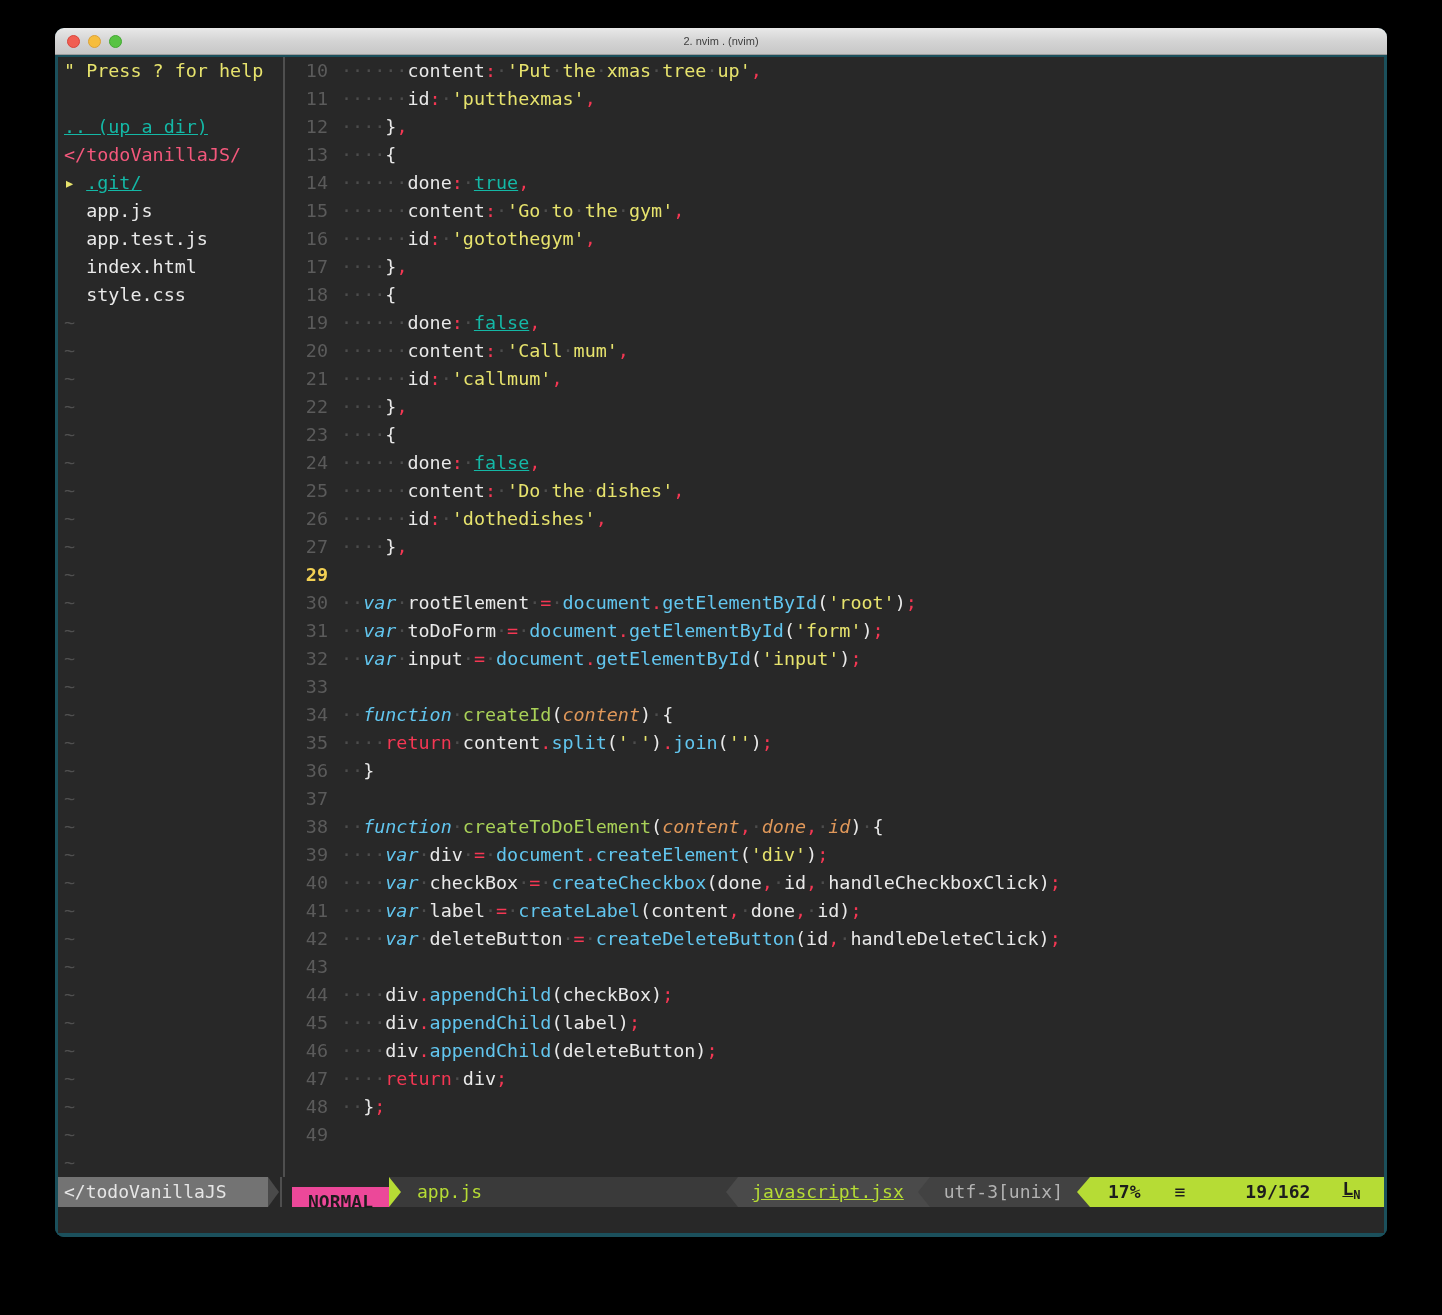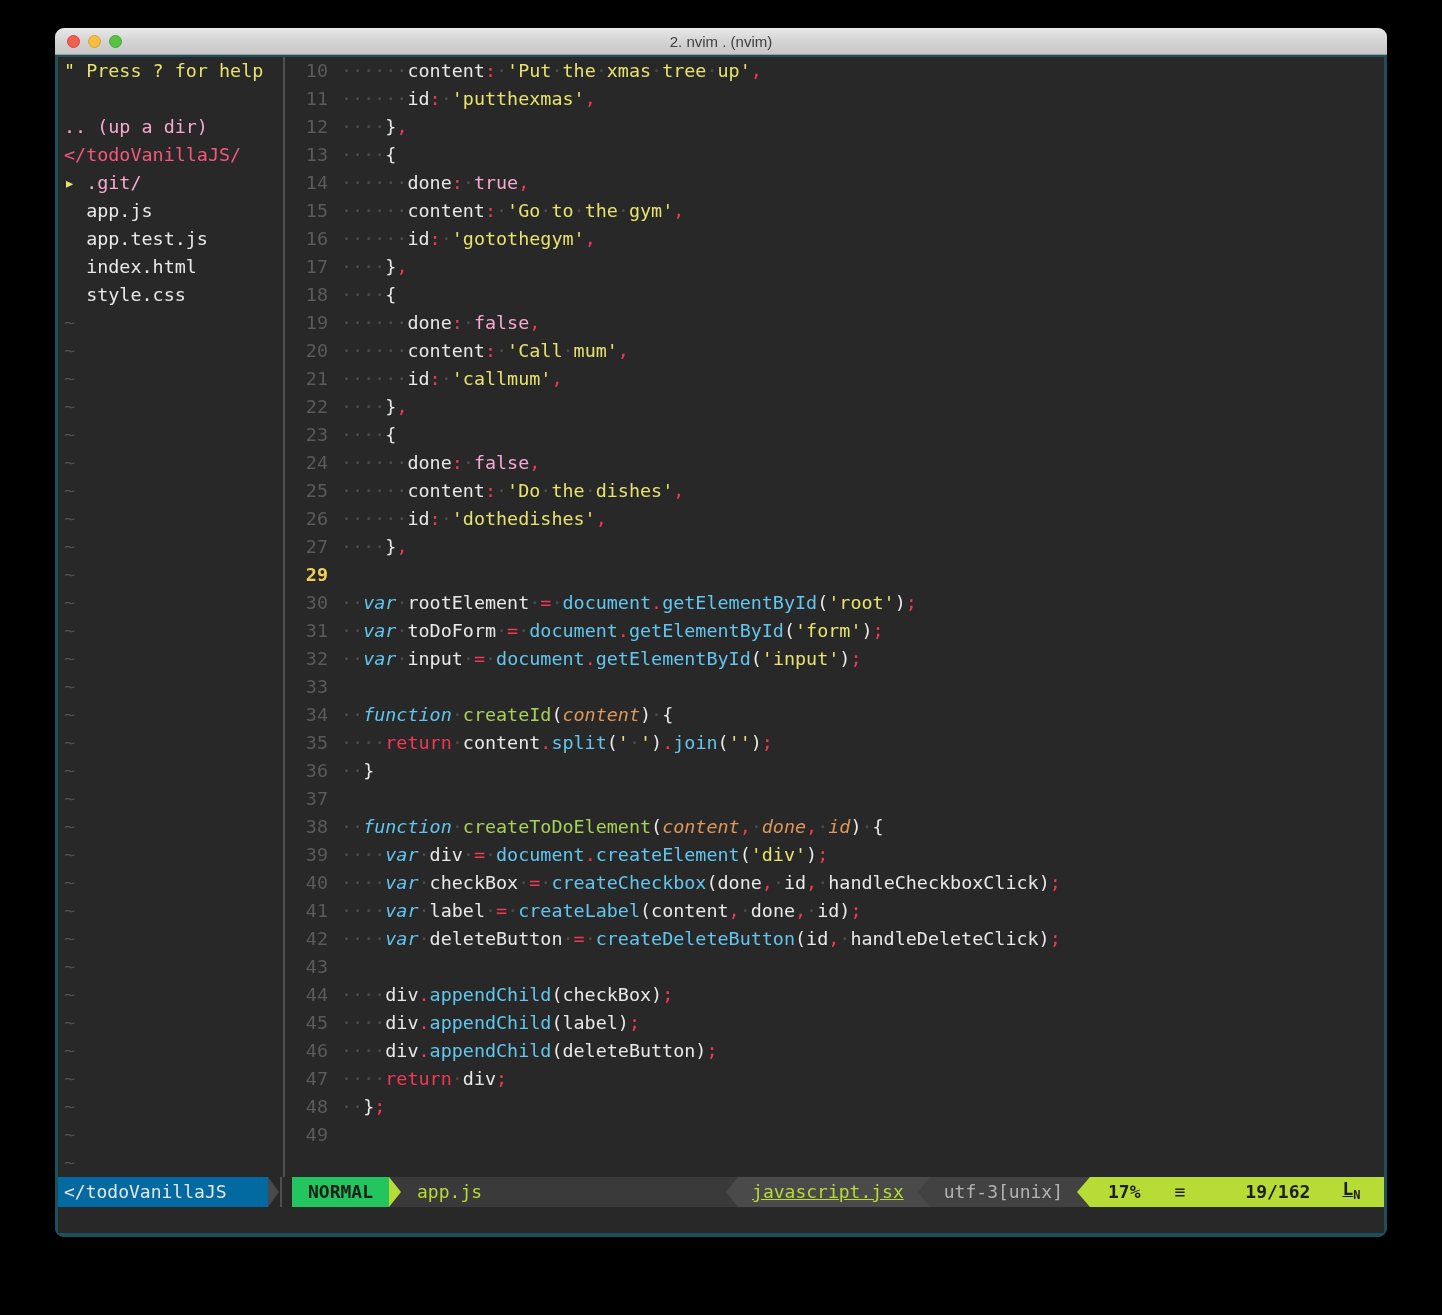--- a/index.html
+++ b/index.html
@@ -12,21 +12,21 @@
 
   
   .titlebar { position:relative; height:27px;
     background:linear-gradient(180deg,#e9e9e9 0%,#d4d4d4 50%,#c7c7c7 100%);
     border-bottom:1px solid #9d9d9d; }
   .lights { position:absolute; left:12px; top:7px; display:flex; gap:8px; }
   .light { width:13px; height:13px; border-radius:50%; border:1px solid rgba(0,0,0,.25); cursor:default; }
   .light.red    { background:#f15e52; border-color:#d8453c; }
   .light.yellow { background:#f6bd3e; border-color:#dba138; }
   .light.green  { background:#58c343; border-color:#43a832; }
-  .title { text-align:center; line-height:27px; font-size:15px;
+  .title { text-align:center; line-height:27px; font-size:11px;
            font-family:"Liberation Sans",sans-serif; color:#3f3f3f; }
 
   
   .terminal { background:#1b505c; padding:2px 3px 4px 3px; }
   .screen { background:#282828; }
   .main { display:flex; height:1120px; overflow:hidden; }
 
   :root { --rh:28px; --fs:18.4px; }
 
   
@@ -46,37 +46,37 @@
   .num.cur { color:#f2d054; font-weight:bold; }
 
   
   .w  { color:#e9e9e9; }
   .p  { color:#f43753; }
   .y  { color:#e7e36d; }
   .c  { color:#62c6ef; }
   .ci { color:#62c6ef; font-style:italic; }
   .g  { color:#a9d158; }
   .o  { color:#e0985a; font-style:italic; }
-  .pu { color:#f9a8d4; }
+  .pu { color:#14b8a6;text-decoration:underline; }
   .pk { color:#f4587c; }
   .dim{ color:#4f4f4f; }
   .dot{ color:#4c4c4c; }
 
   
   .statusline { height:30px; display:flex; align-items:stretch; font-size:18px;
                 line-height:30px; background:#282828; }
-  .tree-seg { width:210px; flex:none; background:#0369a1; color:#e6e6e6;
+  .tree-seg { width:210px; flex:none; background:#737373; color:#e6e6e6;
               padding-left:6px; white-space:pre; }
   .tree-arrow { width:0; height:0; flex:none;
                 border-top:15px solid transparent; border-bottom:15px solid transparent;
                 border-left:11px solid #4a4a4a; }
   .sl-gap { width:13px; flex:none; position:relative; }
   .sl-gap::after { content:""; position:absolute; left:1px; top:0; bottom:0;
                    width:1.5px; background:#4f4f4f; }
-  .mode-seg { background:#22c55e; color:#1d1d1d; font-weight:bold; padding:0 16px; flex:none; }
+  .mode-seg { background:#ec4899; color:#1d1d1d; font-weight:bold; padding:0 16px; flex:none;margin-top:10px; }
   .tri-r-green { width:0; height:0; flex:none; background:#3a3a3a;
                  border-top:15px solid transparent; border-bottom:15px solid transparent;
                  border-left:12px solid #b6dc35; }
   .file-seg { background:#3a3a3a; color:#b6dc35; padding:0 16px; flex:none; }
   .sl-fill { flex:1; background:#3a3a3a; }
   .tri-l-ft { width:0; height:0; flex:none; background:#3a3a3a;
               border-top:15px solid transparent; border-bottom:15px solid transparent;
               border-right:12px solid #4a4a4a; }
   .ft-seg { background:#4a4a4a; color:#b6dc35; padding:0 14px; flex:none;text-decoration:underline; }
   .tri-l-enc { width:0; height:0; flex:none; background:#4a4a4a;

